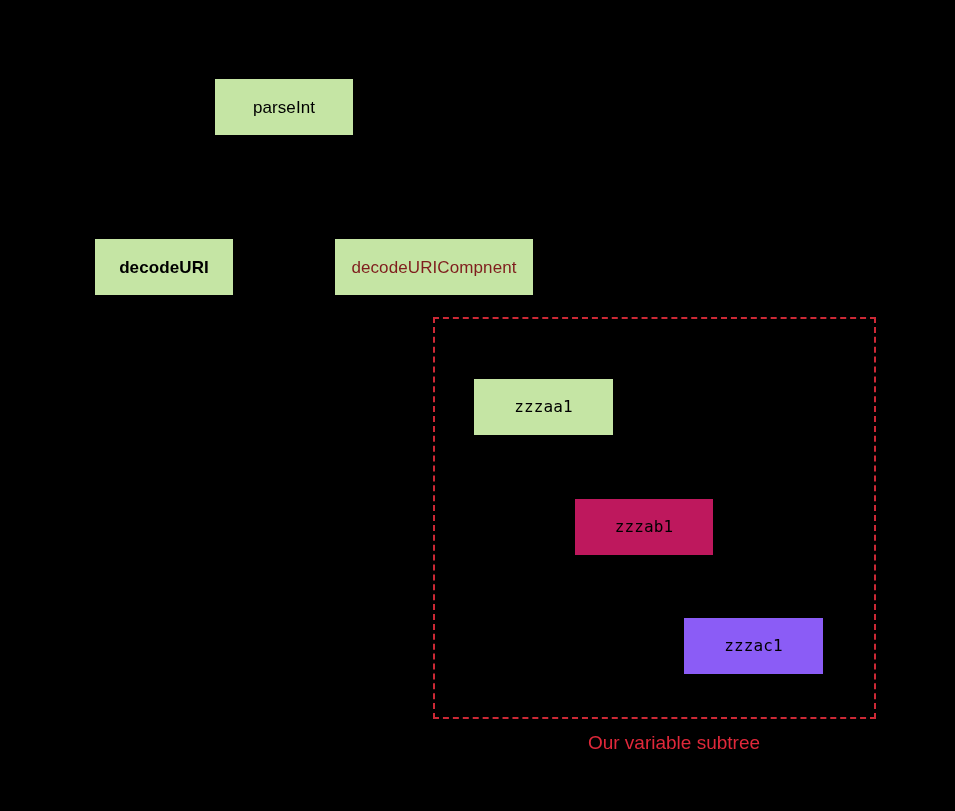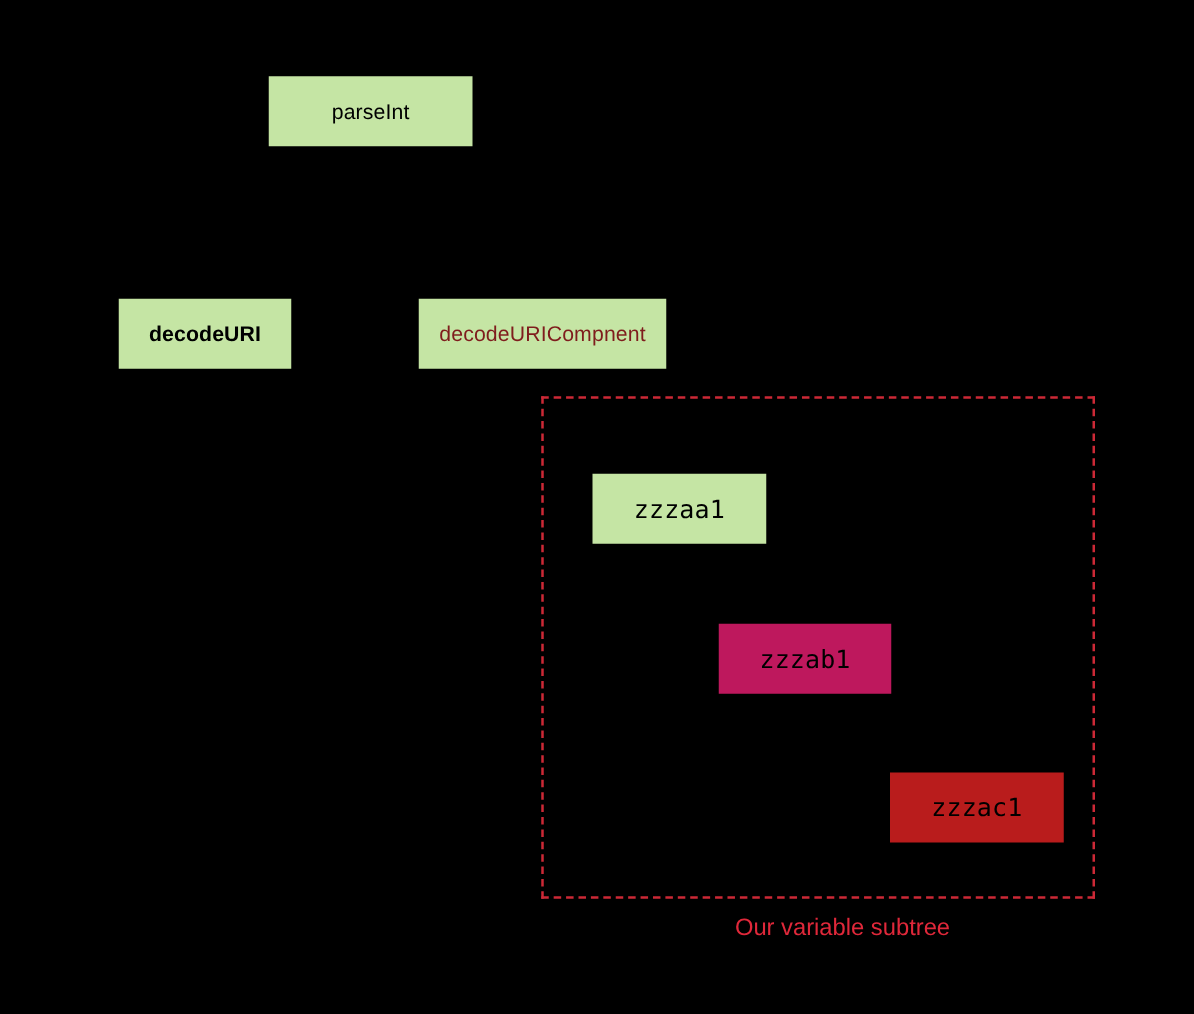--- a/index.html
+++ b/index.html
@@ -30,21 +30,21 @@
     font-size: 17px;
     line-height: 1;
     letter-spacing: 0.1px;
     white-space: nowrap;
   }
   .node.sans {
     font-family: "Liberation Sans", sans-serif;
   }
   .node.mono {
     font-family: "DejaVu Sans Mono", "Liberation Mono", monospace;
-    font-size: 20px;
+    font-size: 16px;
   }
   .group-box {
     position: absolute;
     box-sizing: border-box;
     border: 2px dashed #cc2936;
     background: transparent;
   }
   .group-caption {
     position: absolute;
     color: #e0283a;
@@ -57,37 +57,37 @@
 </style>
 </head>
 <body>
 
 <div id="canvas" style="background: rgb(0, 0, 0);">
 
   <div class="group-box" style="left: 433px; top: 317px; width: 443px; height: 402px; border-color: rgb(204, 41, 54);"></div>
 
   <div class="group-caption" style="left: 433px; top: 733px; width: 482px; color: rgb(224, 40, 58);">Our variable subtree</div>
 
-  <div class="node sans" style="left: 215px; top: 61px; width: 163px; height: 56px; background: rgb(197, 229, 164); color: rgb(0, 0, 0); justify-content: center;">
+  <div class="node sans" style="left: 215px; top: 79px; width: 138px; height: 56px; background: rgb(197, 229, 164); color: rgb(0, 0, 0); justify-content: center;">
     <span>parseInt</span>
   </div>
 
   <div class="node sans" style="left: 95px; top: 239px; width: 138px; height: 56px; background: rgb(197, 229, 164); color: rgb(0, 0, 0); font-weight: bold;">
     <span>decodeURI</span>
   </div>
 
   <div class="node sans" style="left: 335px; top: 239px; width: 198px; height: 56px; background: rgb(197, 229, 164); color: #7f1d1d;">
     <span>decodeURICompnent</span>
   </div>
 
   <div class="node mono" style="left: 474px; top: 379px; width: 139px; height: 56px; background: rgb(197, 229, 164); color: rgb(0, 0, 0);">
     <span>zzzaa1</span>
   </div>
 
   <div class="node mono" style="left: 575px; top: 499px; width: 138px; height: 56px; background: #be185d; color: rgb(0, 0, 0);">
     <span>zzzab1</span>
   </div>
 
-  <div class="node mono" style="left: 712px; top: 618px; width: 139px; height: 56px; background: #b91c1c; color: rgb(0, 0, 0);">
+  <div class="node mono" style="left: 684px; top: 618px; width: 139px; height: 56px; background: #8b5cf6; color: rgb(0, 0, 0);">
     <span>zzzac1</span>
   </div>
 
 </div>
 
 </body></html>

